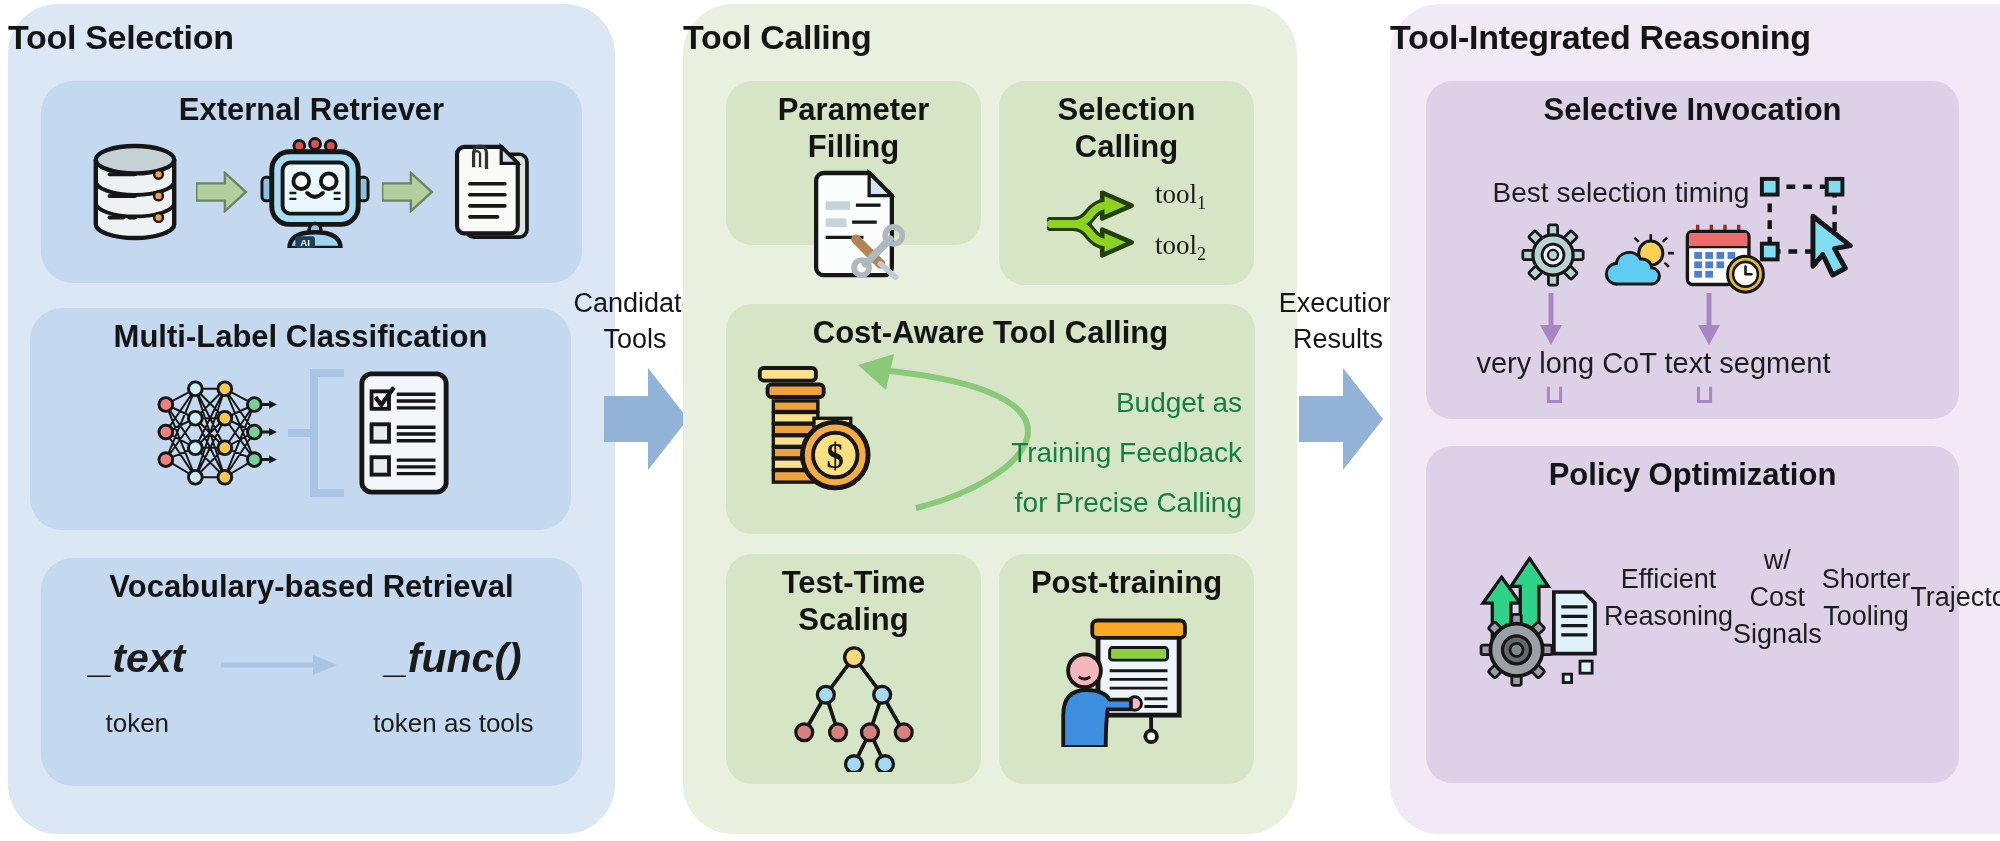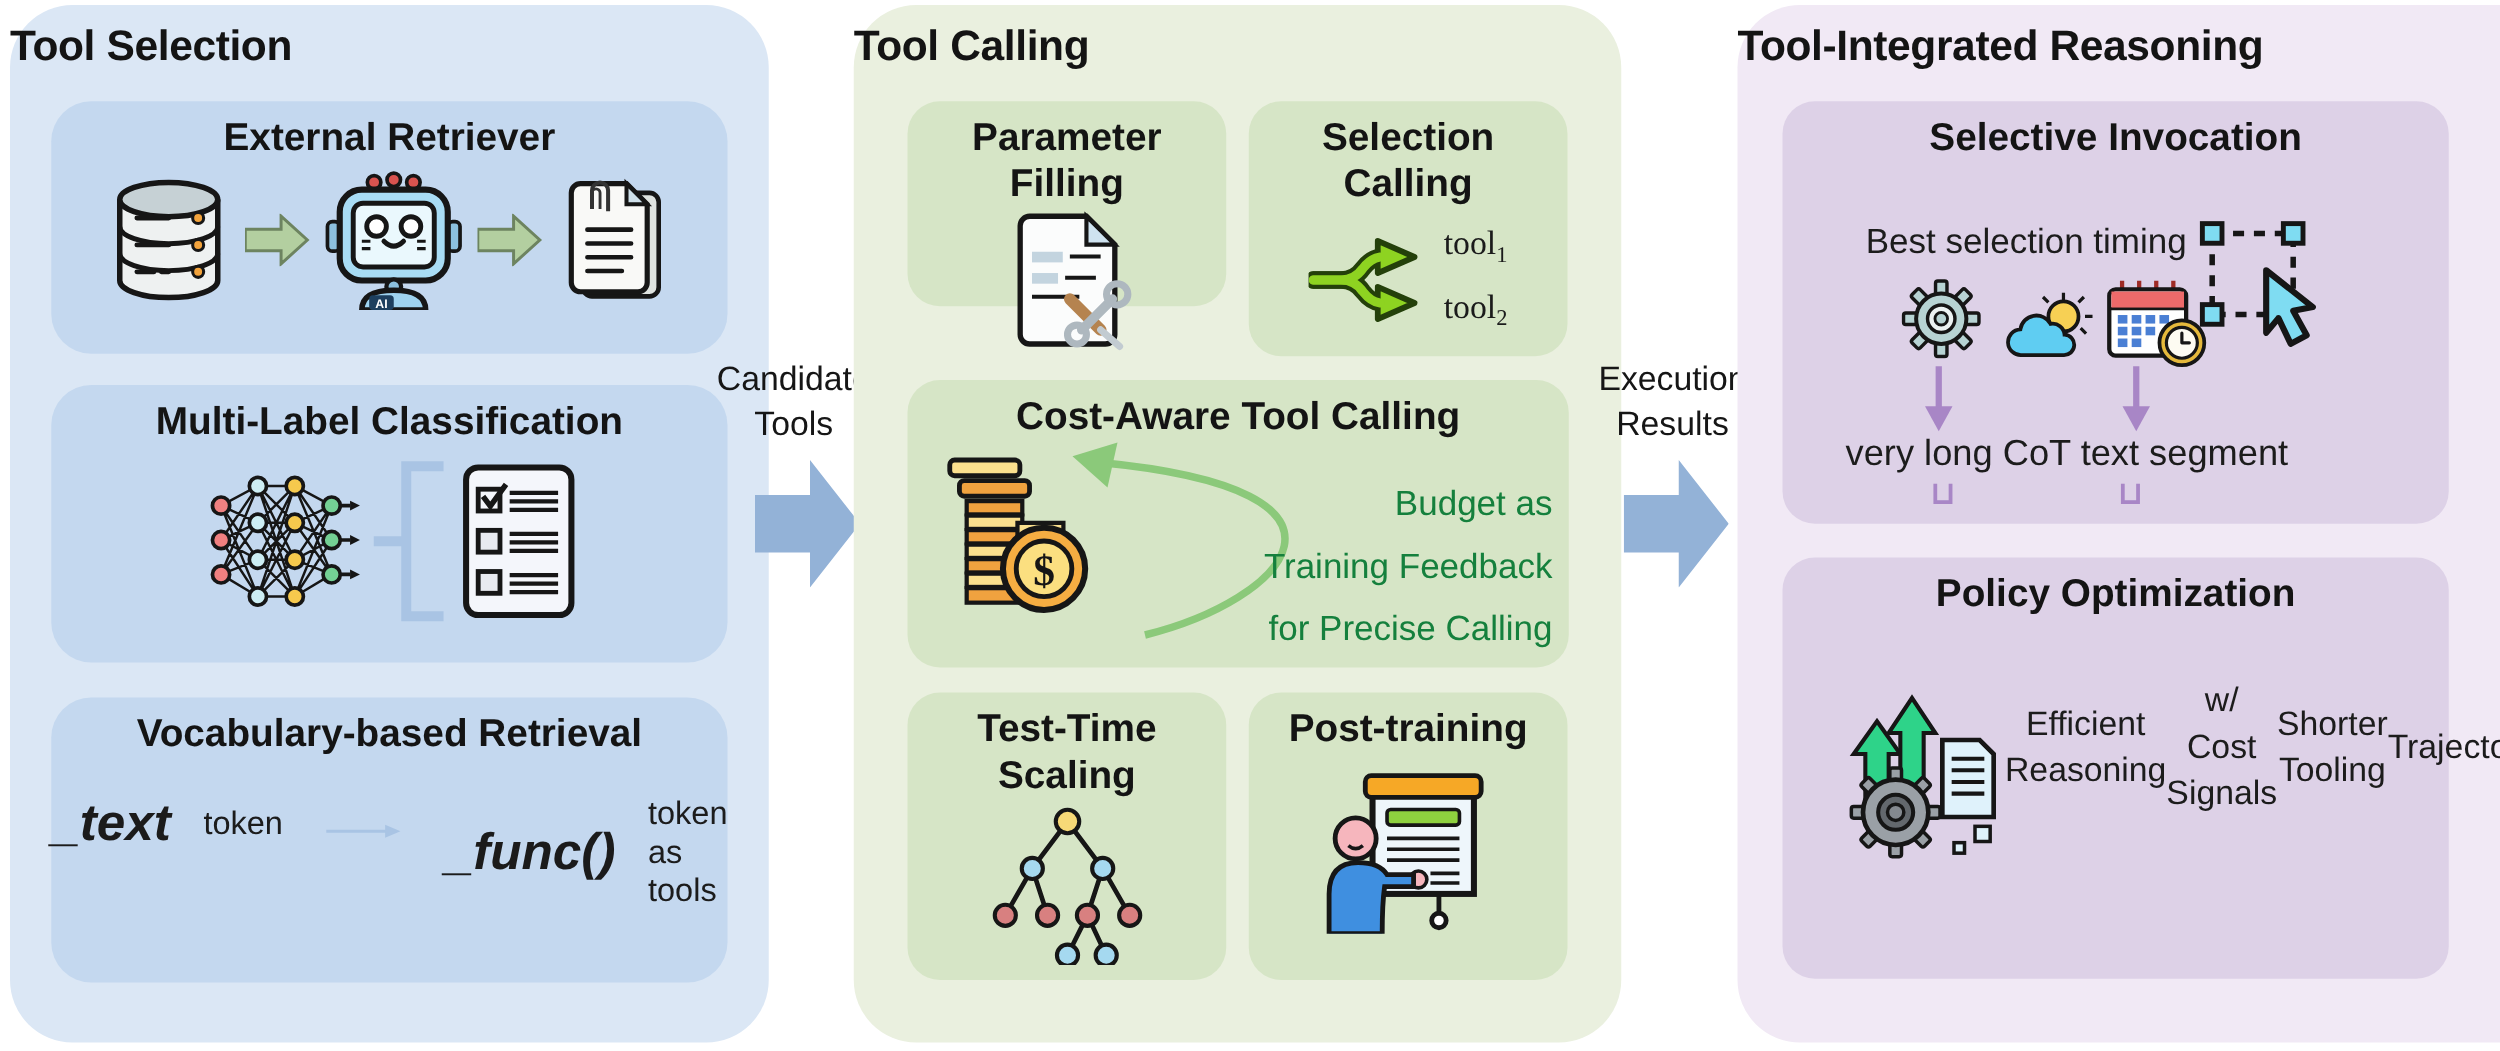--- a/index.html
+++ b/index.html
@@ -20,21 +20,21 @@
                 letter-spacing:-.3px;color:#141414;}
   .box{position:absolute;border-radius:26px;}
   .blue-box{background:var(--left-box);border-radius:32px;}
   .green-box{background:var(--mid-box);}
   .purple-box{background:var(--right-box);}
   .box-title{margin:10px 8px 0;text-align:center;font-size:31px;font-weight:700;line-height:37px;color:#141414;}
   .icon-row{display:flex;justify-content:center;align-items:center;}
   .body-text{font-size:28px;line-height:40px;color:#1c1c1c;text-align:center;}
   
   .vocab-row{display:flex;justify-content:center;align-items:flex-start;gap:34px;margin-top:30px;}
-  .vocab-col{display:flex;flex-direction:row;align-items:center;gap:26px;}
+  .vocab-col{display:flex;flex-direction:column;align-items:center;gap:26px;}
   .vocab-token{font-size:41px;font-weight:700;font-style:italic;color:#1b1b1b;}
   .vocab-label{font-size:26px;color:#1c1c1c;}
   
   .tool-label{font-family:"Liberation Serif","DejaVu Serif",serif;font-size:27px;color:#1b1b1b;line-height:42px;}
   .tool-label sub{font-size:18px;}
   
   .cost-lines{position:absolute;left:216px;top:74px;width:300px;}
   .cost-lines div{font-size:28px;line-height:50px;text-align:right;color:#15803d;}
   
   .connector-label{position:absolute;width:170px;text-align:center;font-size:27px;line-height:36px;color:#161616;}
@@ -95,21 +95,21 @@
           <rect x="22" y="14" width="66" height="90" rx="8" fill="#dfe3e0" stroke="#161616" stroke-width="4"></rect>
           <path d="M12,14 a8,8 0 0 1 8,-8 H60 L78,24 V92 a8,8 0 0 1 -8,8 H20 a8,8 0 0 1 -8,-8 Z" fill="#f9f9f7" stroke="#161616" stroke-width="4.5"></path>
           <path d="M60,6 V24 H78 Z" fill="#cfe0ea" stroke="#161616" stroke-width="3.5"></path>
           <path d="M30,28 V12 a7,7 0 0 1 14,0 V30" fill="none" stroke="#333333" stroke-width="3.5"></path>
           <path d="M37,28 V14 a3.5,3.5 0 0 0 -7,0 V26" fill="none" stroke="#333333" stroke-width="2.5"></path>
           <path d="M26,46 H64 M26,58 H64 M26,70 H64 M26,82 H56" stroke="#161616" stroke-width="4" stroke-linecap="round"></path>
         </svg>
       </div>
     </div>
 
-    <div class="box blue-box" style="left:33px;top:304px;width:541px;height:222px;">
+    <div class="box blue-box" style="left:22px;top:304px;width:541px;height:222px;">
       <h3 class="box-title">Multi-Label Classification</h3>
       <div class="icon-row" style="gap:14px;margin-top:12px;">
         <svg width="126" height="116" viewBox="0 0 128 118">
           <path d="M14,30L44,14M14,30L44,44M14,30L44,74M14,30L44,104M14,58L44,14M14,58L44,44M14,58L44,74M14,58L44,104M14,86L44,14M14,86L44,44M14,86L44,74M14,86L44,104M44,14L74,14M44,14L74,44M44,14L74,74M44,14L74,104M44,44L74,14M44,44L74,44M44,44L74,74M44,44L74,104M44,74L74,14M44,74L74,44M44,74L74,74M44,74L74,104M44,104L74,14M44,104L74,44M44,104L74,74M44,104L74,104M74,14L104,30M74,14L104,58M74,14L104,86M74,44L104,30M74,44L104,58M74,44L104,86M74,74L104,30M74,74L104,58M74,74L104,86M74,104L104,30M74,104L104,58M74,104L104,86" stroke="#161616" stroke-width="2" fill="none"></path>
           <path d="M110,30 h9 M110,58 h9 M110,86 h9" stroke="#161616" stroke-width="3"></path>
           <polygon points="119,26 127,30 119,34" fill="#161616"></polygon>
           <polygon points="119,54 127,58 119,62" fill="#161616"></polygon>
           <polygon points="119,82 127,86 119,90" fill="#161616"></polygon>
           <circle cx="14" cy="30" r="7" fill="#f08080" stroke="#161616" stroke-width="3"></circle>
           <circle cx="14" cy="58" r="7" fill="#f08080" stroke="#161616" stroke-width="3"></circle>

